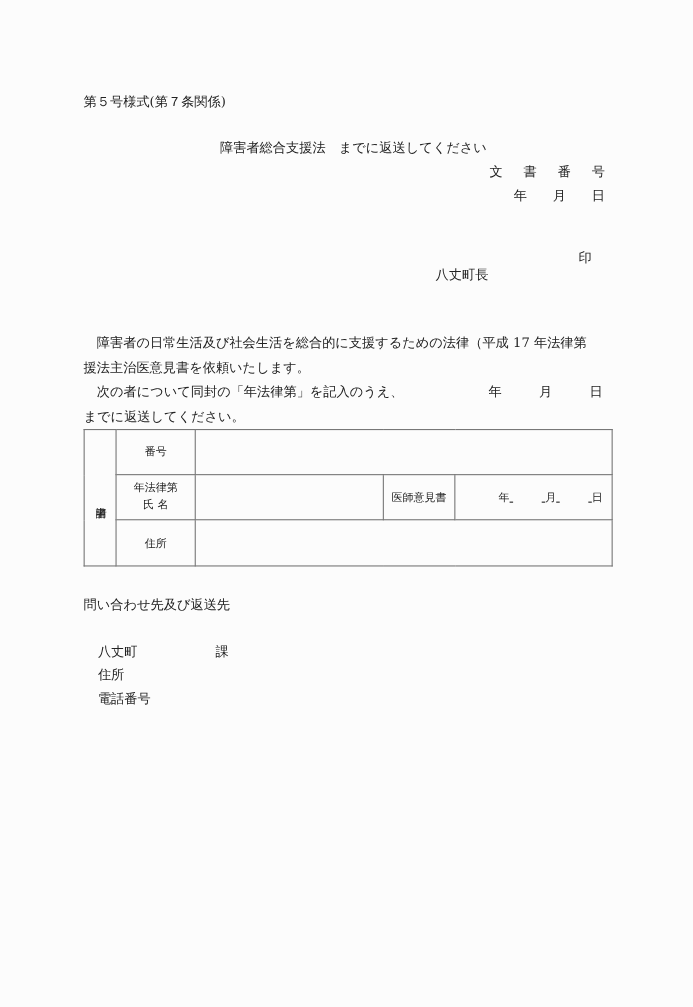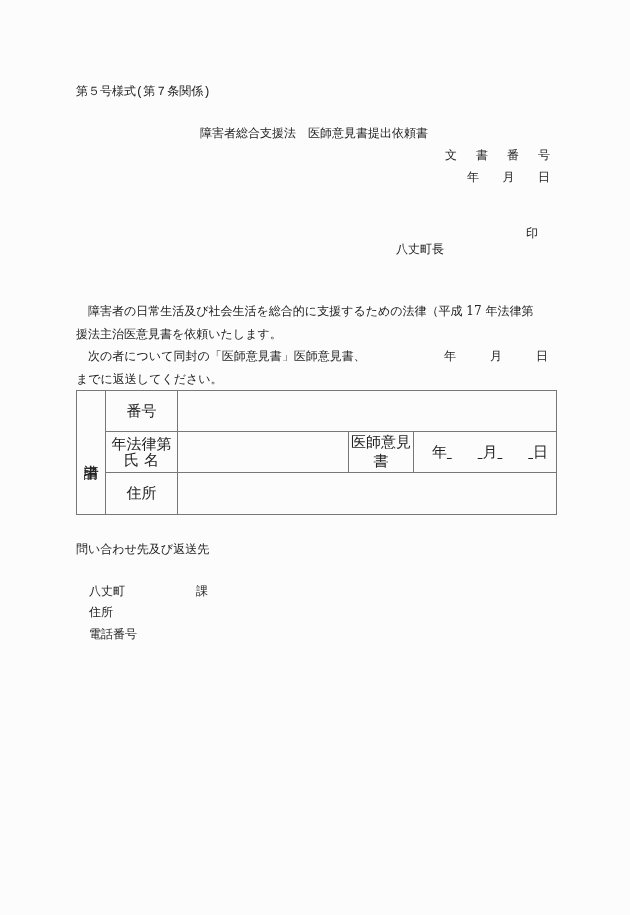--- a/index.html
+++ b/index.html
@@ -9,21 +9,21 @@
     body {
       width: 630px;
       height: 915px;
       background: #fcfcfc;
       color: #222;
       font-family: "DejaVu Serif", "Liberation Serif", serif;
       font-size: 12px;
       position: relative;
       overflow: hidden;
     }
-    .abs { position: absolute; white-space: nowrap; line-height: 1; font-family: Liberation Mono, monospace; }
+    .abs { position: absolute; white-space: nowrap; line-height: 1; }
 
     .form-number { left: 76px; top: 86px; font-size: 12px; }
     .doc-title { left: 200px; top: 128px; font-size: 12px; }
 
     .doc-no-row { top: 150px; left: 445px; width: 105px; display: flex; justify-content: space-between; }
     .doc-date-row { top: 172px; left: 467px; width: 83px; display: flex; justify-content: space-between; }
 
     .sender { top: 228px; left: 396px; margin-top: 16px; }
     .seal { top: 228px; left: 526px; }
 
@@ -41,21 +41,21 @@
     .date-blanks { position: absolute; top: 0; left: 368px; }
     .date-blanks span { position: absolute; }
 
     table.applicant {
       position: absolute;
       left: 76px;
       top: 390px;
       width: 480px;
       height: 124px;
       border-collapse: collapse;
-      font-size: 15px;
+      font-size: 10px;
       table-layout: fixed;
     }
     table.applicant td {
       border: 1.2px solid #777;
       padding: 0;
       text-align: center;
       vertical-align: middle;
     }
     .vert-label {
       writing-mode: vertical-rl;
@@ -72,21 +72,21 @@
     .contact-dept { left: 89px; top: 586px; }
     .contact-ka { left: 196px; top: 586px; }
     .contact-address { left: 89px; top: 607px; }
     .contact-phone { left: 89px; top: 629px; }
   </style>
 </head>
 <body>
 
 <div class="abs form-number">第５号様式(第７条関係)</div>
 
-<div class="abs doc-title">障害者総合支援法　医師意見書提出依頼書</div>
+<div class="abs doc-title">障害者総合支援法　までに返送してください</div>
 
 <div class="abs doc-no-row">
   <span>文</span>
   <span>書</span>
   <span>番</span>
   <span>号</span>
 </div>
 
 <div class="abs doc-date-row">
   <span>年</span>
@@ -94,21 +94,21 @@
   <span>日</span>
 </div>
 
 <div class="abs sender">八丈町長</div>
 <div class="abs seal">印</div>
 
 <div class="body-text">
   <div class="line indent">障害者の日常生活及び社会生活を総合的に支援するための法律（平成 17 年法律第</div>
   <div class="line">援法主治医意見書を依頼いたします。</div>
   <div class="line indent">
-    <span>次の者について同封の「医師意見書」医師意見書、</span>
+    <span>次の者について同封の「年法律第」を記入のうえ、</span>
     <span class="date-blanks">
       <span style="left:0px">年</span>
       <span style="left:46px">月</span>
       <span style="left:92px">日</span>
     </span>
   </div>
   <div class="line">までに返送してください。</div>
 </div>
 
 <table class="applicant">

